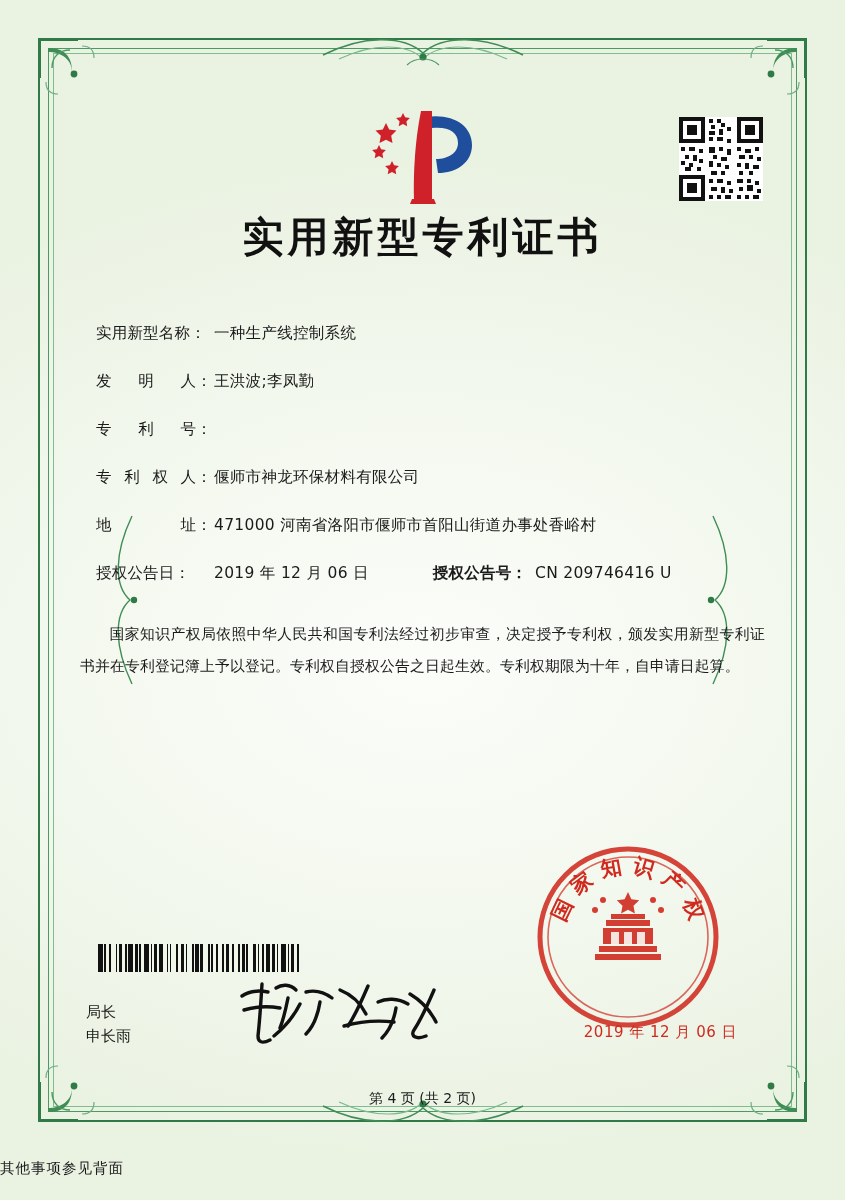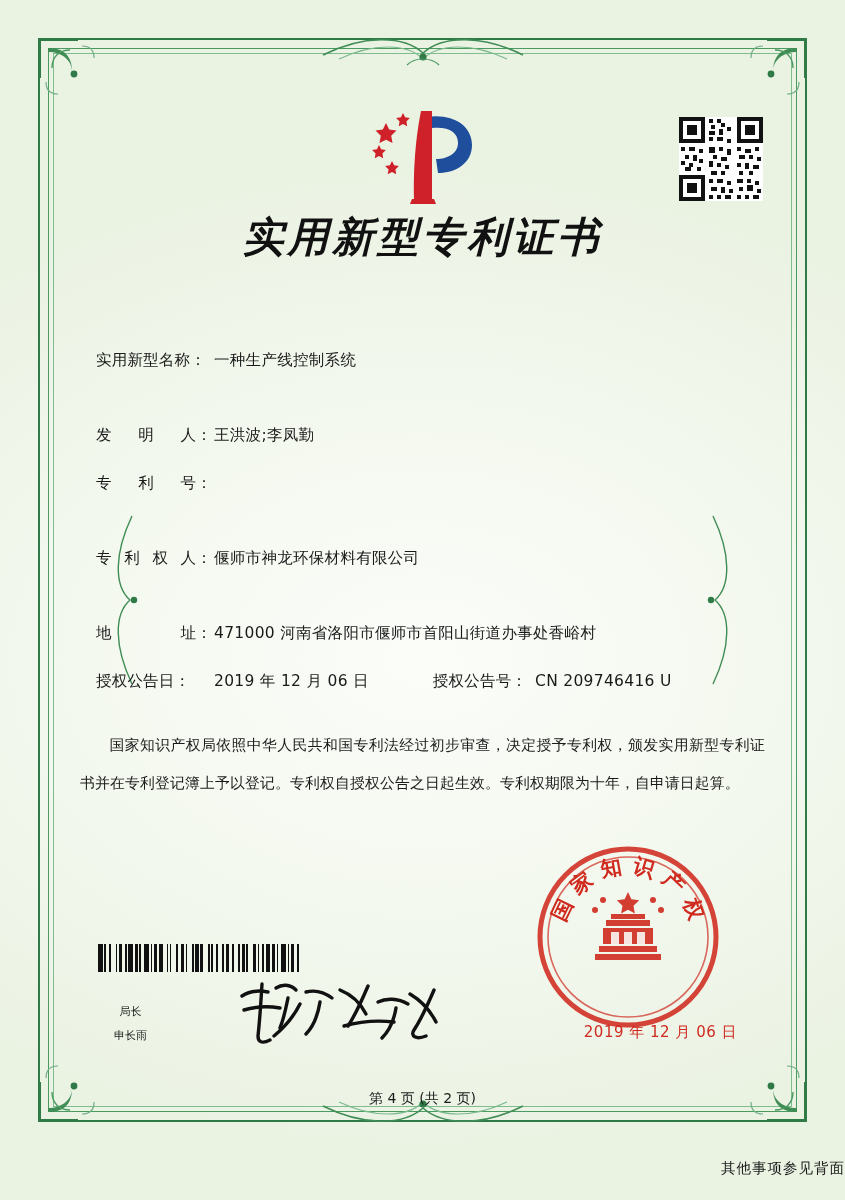--- a/index.html
+++ b/index.html
@@ -107,21 +107,20 @@
   }
 
   .title {
     text-align: center;
     font-family: "DejaVu Sans", "Liberation Sans", sans-serif;
     font-weight: bold;
     font-size: 41px;
     letter-spacing: 4px;
     color: #111;
     margin-top: 115px;
-    font-style: italic;
   }
 
   .fields {
     margin-top: 58px;
     padding-left: 16px;
   }
   .field-row {
     display: flex;
     align-items: baseline;
     font-size: 15.5px;
@@ -132,30 +131,30 @@
   .field-label {
     width: 118px;
     flex: none;
     letter-spacing: 0.2px;
   }
   .field-label.spread {
     display: flex;
     justify-content: space-between;
     padding-right: 2px;
   }
-  .field-value { flex: 1; margin-top: 27px; }
+  .field-value { flex: 1; }
 
   .row-inline { display: flex; align-items: baseline; }
   .row-inline .grp2 { margin-left: 64px; display: flex; align-items: baseline; }
-  .row-inline .grp2 .field-label { width: auto; margin-right: 8px; }
+  .row-inline .grp2 .field-label { width: auto; margin-right: 8px; font-weight: bold; }
 
   .paragraphs {
     margin-top: 34px;
     font-size: 14.8px;
-    line-height: 38px;
+    line-height: 32px;
     color: #1a1a1a;
     letter-spacing: 0.2px;
   }
   .paragraphs p {
     margin: 0 0 4px 0;
     text-indent: 2em;
     text-align: justify;
   }
 
   
@@ -170,26 +169,25 @@
   }
   .barcode i {
     display: block;
     background: #111;
     height: 100%;
   }
 
   
   .sign-block {
     position: absolute;
-    left: 34px;
+    left: 6px;
     bottom: 42px;
-    font-size: 11px;
+    font-size: 15px;
     line-height: 24px;
     color: #1a1a1a;
-    text-align: center;
   }
 
   .signature {
     position: absolute;
     left: 148px;
     bottom: 38px;
     width: 230px;
     height: 78px;
   }
 
@@ -216,21 +214,21 @@
     bottom: -18px;
     text-align: center;
     font-size: 14px;
     color: #1a1a1a;
   }
 
   .footer-note {
     position: absolute;
     left: 0; right: 0;
     bottom: 22px;
-    text-align: right;
+    text-align: left;
     font-size: 14.5px;
     color: #1a1a1a;
     letter-spacing: 1px;
   }
 </style>
 </head>
 <body>
 
 <div class="page">
 

